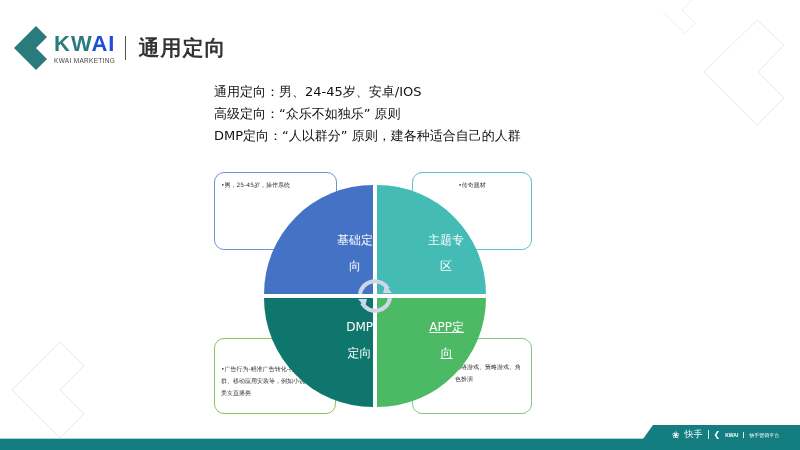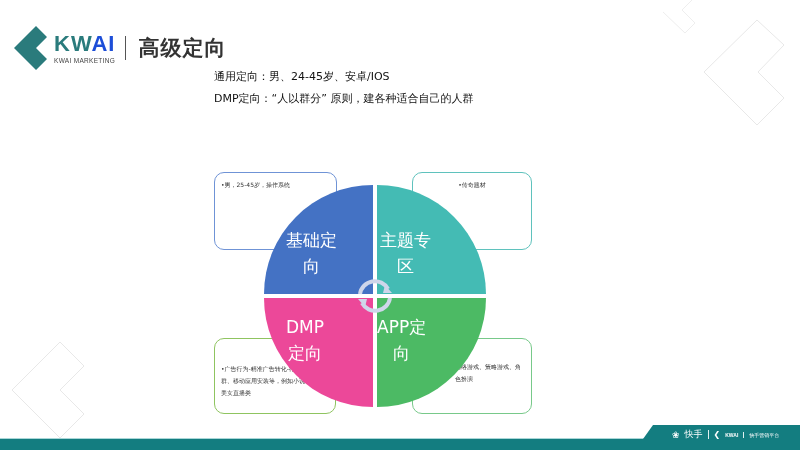--- a/index.html
+++ b/index.html
@@ -9,35 +9,35 @@
   .deco { position:absolute; }
   .header { position:absolute; left:14px; top:28px; height:40px; display:flex; align-items:center; }
   .logo-mark { width:34px; height:44px; position:relative; }
   .kwai-text { margin-left:6px; display:flex; flex-direction:column; }
   .kwai-word { font-family:"Liberation Sans",sans-serif; font-weight:bold; font-size:22px; line-height:22px; letter-spacing:1px; color:#2a7b7c; }
   .kwai-word .ai { color:#1d4ed8; }
   .kwai-sub { font-family:"Liberation Sans",sans-serif; font-size:6.5px; color:#444; letter-spacing:0.3px; margin-top:2px; }
   .hdr-divider { width:1px; height:24px; background:#555; margin:0 12px 0 10px; }
   .page-title { font-size:21px; font-weight:bold; color:#333; letter-spacing:1px; }
 
-  .bullets { position:absolute; left:214px; top:66px; font-size:11px; line-height:22px; color:#111; }
+  .bullets { position:absolute; left:214px; top:81px; font-size:13px; line-height:22px; color:#111; }
   .bullets div { white-space:nowrap; }
 
   .box { position:absolute; border:1.2px solid; border-radius:10px; background:#fff; font-size:6px; color:#333; padding:6px 6px; line-height:12px; }
   .box-tl { left:214px; top:172px; width:123px; height:78px; border-color:#6f93d6; }
   .box-tr { left:412px; top:172px; width:120px; height:78px; border-color:#5fc2bd; text-align:center; }
   .box-bl { left:214px; top:338px; width:122px; height:76px; border-color:#8fc460; padding-top:24px; }
   .box-br { left:412px; top:338px; width:120px; height:76px; border-color:#78c98a; padding-top:22px; padding-left:42px; }
 
   .pie { position:absolute; left:264px; top:185px; width:222px; height:222px; }
-  .q { position:absolute; width:109px; height:109px; display:flex; align-items:center; justify-content:flex-start; color:#fff; font-size:17px; line-height:26px; text-align:center; }
+  .q { position:absolute; width:109px; height:109px; display:flex; align-items:center; justify-content:flex-end; color:#fff; font-size:12px; line-height:26px; text-align:center; }
   .q-tl { left:0; top:0; background:#4472c4; border-top-left-radius:109px; padding:26px 0 0 22px; }
   .q-tr { left:113px; top:0; background:#44bbb4; border-top-right-radius:109px; padding:26px 22px 0 3px; }
-  .q-bl { left:0; top:113px; background:#ec4899; border-bottom-left-radius:109px; padding:0 0 26px 22px; }
-  .q-br { left:113px; top:113px; background:#4cba64; border-bottom-right-radius:109px; padding:0 22px 26px 0; }
+  .q-bl { left:0; top:113px; background:#0f766e; border-bottom-left-radius:109px; padding:0 0 26px 22px; }
+  .q-br { left:113px; top:113px; background:#4cba64; border-bottom-right-radius:109px; padding:0 22px 26px 0;text-decoration:underline; }
   .cycle { position:absolute; left:88px; top:88px; width:46px; height:46px; }
 
   .footer { position:absolute; left:0; top:438px; width:800px; height:12px; background:#137d80; border-top:1px solid #a9d7d8; }
   .footer-tab { position:absolute; left:643px; top:425px; width:157px; height:14px; background:#137d80; clip-path:polygon(10px 0,100% 0,100% 100%,0 100%); }
   .footer-brand { position:absolute; left:672px; top:428px; display:flex; align-items:center; color:#fff; font-size:9px; gap:5px; }
   .footer-brand .sep { width:1px; height:9px; background:#e0f0f0; }
   .footer-brand .k { font-size:5px; font-weight:bold; font-family:"Liberation Sans",sans-serif; }
   .footer-brand .plat { font-size:5px; }
 </style>
 </head>
@@ -53,25 +53,26 @@
 
 <div class="header">
   <svg class="logo-mark" viewBox="0 0 34 44">
     <path d="M22 0 L33 11 L22 22 L33 33 L22 44 L0 22 Z" fill="#2a7b7c"></path>
   </svg>
   <div class="kwai-text">
     <div class="kwai-word"><span>KW</span><span class="ai">AI</span></div>
     <div class="kwai-sub">KWAI MARKETING</div>
   </div>
   <div class="hdr-divider"></div>
-  <div class="page-title">高级定向</div>
+  <div class="page-title">通用定向</div>
 </div>
 
 <div class="bullets">
   <div>通用定向：男、24-45岁、安卓/IOS</div>
+  <div>高级定向：“众乐不如独乐” 原则</div>
   <div>DMP定向：“人以群分” 原则，建各种适合自己的人群</div>
 </div>
 
 <div class="box box-tl">•男，25-45岁，操作系统</div>
 <div class="box box-tr">•传奇题材</div>
 <div class="box box-bl">•广告行为-精准广告转化-行为or激活人群、移动应用安装等，例如小说，体育，美女直播类</div>
 <div class="box box-br">网络游戏、策略游戏、角色扮演</div>
 
 <div class="pie">
   <div class="q q-tl">

